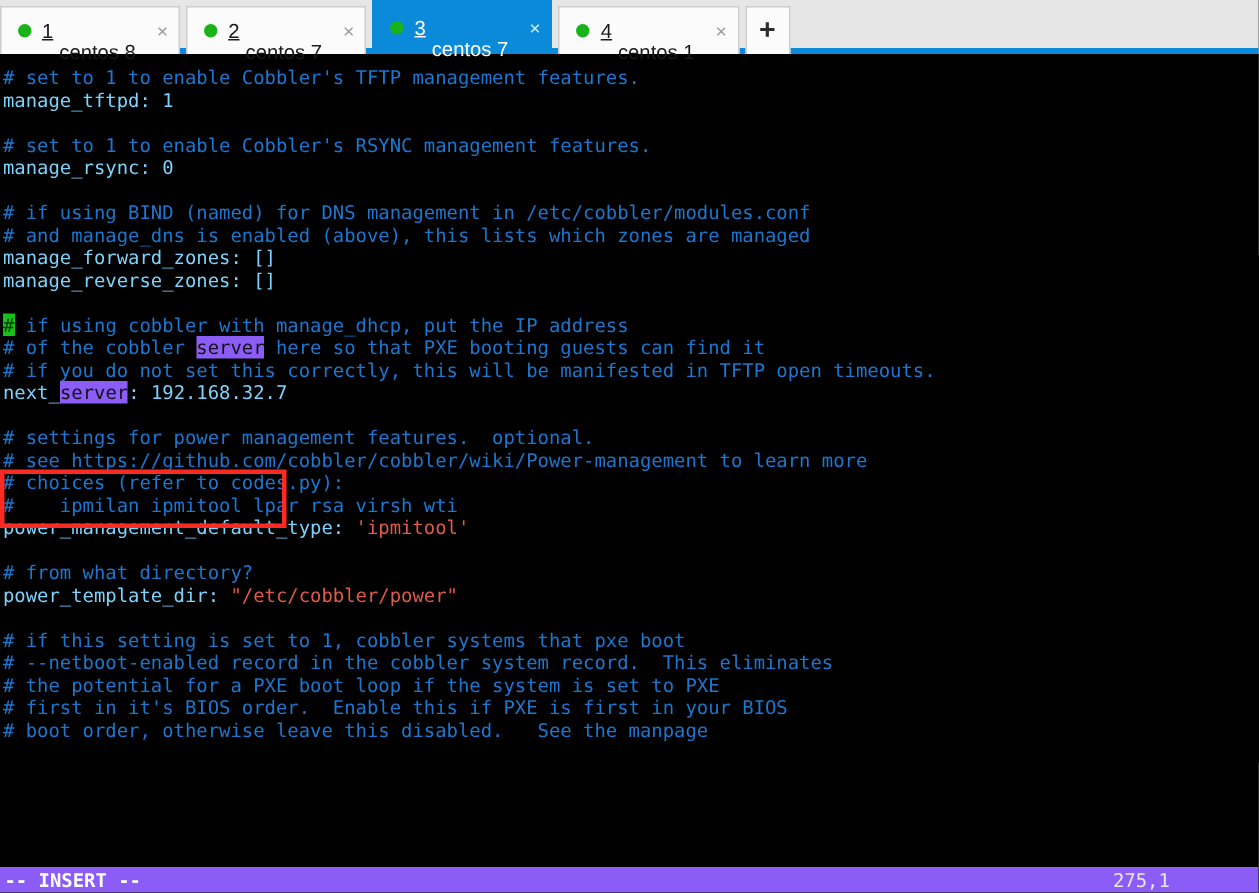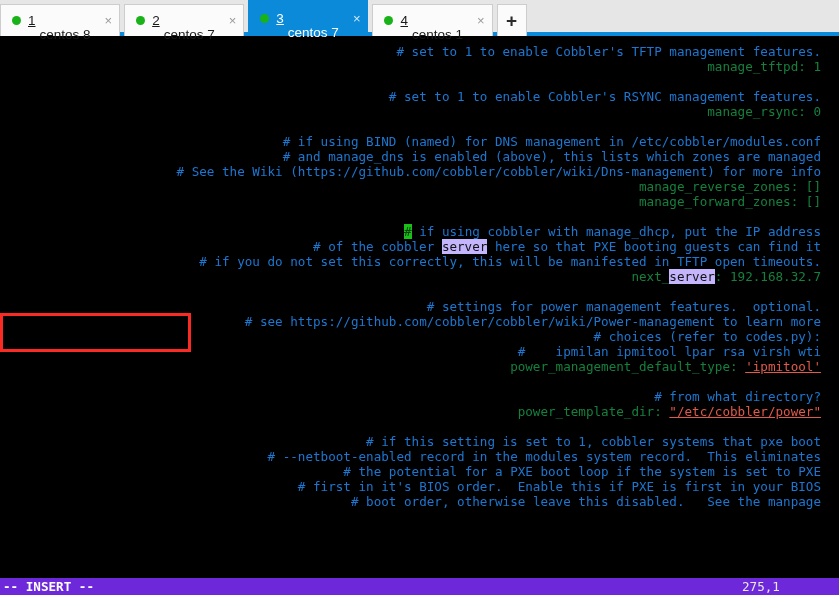--- a/index.html
+++ b/index.html
@@ -108,43 +108,42 @@
 
   
   .terminal {
     position: relative;
     flex: 1 1 auto;
     background: #000000;
     overflow: hidden;
     font-family: "DejaVu Sans Mono", "Liberation Mono", monospace;
     font-size: 12.6px;
     line-height: 15px;
-    padding: 8px 18px 0 2px;
-    box-sizing: border-box;
-    text-align: right;
+    padding: 8px 0 0 2px;
+    box-sizing: border-box;
   }
   .tline {
     height: 15px;
     white-space: pre;
     color: #d8d8d8;
     letter-spacing: 0px;
   }
   .c-comment { color: #1d77d1; }
-  .c-text    { color: #15803d; }
-  .c-string  { color: #e05a4a; text-decoration: underline; }
-  .c-search  { background: #c4b5fd; color: #121212; }
+  .c-text    { color: #7dd3fc; }
+  .c-string  { color: #e05a4a; }
+  .c-search  { background: #8b5cf6; color: #121212; }
   .c-cursor  { background: #18c018; color: #0a3c0a; }
 
   .statusline {
     position: absolute;
     left: 0;
     right: 0;
     bottom: 0;
     height: 17px;
-    background: #6d28d9;
+    background: #8b5cf6;
     font-family: "DejaVu Sans Mono", "Liberation Mono", monospace;
     font-size: 12.6px;
     line-height: 17px;
     color: #ffffff;
   }
   .statusline .mode {
     position: absolute;
     left: 3px;
     top: 0;
     font-weight: bold;
@@ -209,40 +208,39 @@
   <div class="terminal">
     <div id="terminal-lines">
         <div class="tline"><span class="c-comment"># set to 1 to enable Cobbler's TFTP management features.</span></div>
         <div class="tline"><span class="c-text">manage_tftpd: 1</span></div>
         <div class="tline">&nbsp;</div>
         <div class="tline"><span class="c-comment"># set to 1 to enable Cobbler's RSYNC management features.</span></div>
         <div class="tline"><span class="c-text">manage_rsync: 0</span></div>
         <div class="tline">&nbsp;</div>
         <div class="tline"><span class="c-comment"># if using BIND (named) for DNS management in /etc/cobbler/modules.conf</span></div>
         <div class="tline"><span class="c-comment"># and manage_dns is enabled (above), this lists which zones are managed</span></div>
-        <div class="tline"><span class="c-comment"># See the Wiki (https://github.com/cobbler/cobbler/wiki/Dns-management) for more info</span></div>
+        <div class="tline"><span class="c-text">manage_forward_zones: []</span></div>
         <div class="tline"><span class="c-text">manage_reverse_zones: []</span></div>
-        <div class="tline"><span class="c-text">manage_forward_zones: []</span></div>
         <div class="tline">&nbsp;</div>
         <div class="tline"><span class="c-cursor">#</span><span class="c-comment"> if using cobbler with manage_dhcp, put the IP address</span></div>
         <div class="tline"><span class="c-comment"># of the cobbler </span><span class="c-search">server</span><span class="c-comment"> here so that PXE booting guests can find it</span></div>
         <div class="tline"><span class="c-comment"># if you do not set this correctly, this will be manifested in TFTP open timeouts.</span></div>
         <div class="tline"><span class="c-text">next_</span><span class="c-search">server</span><span class="c-text">: 192.168.32.7</span></div>
         <div class="tline">&nbsp;</div>
         <div class="tline"><span class="c-comment"># settings for power management features.  optional.</span></div>
         <div class="tline"><span class="c-comment"># see https://github.com/cobbler/cobbler/wiki/Power-management to learn more</span></div>
         <div class="tline"><span class="c-comment"># choices (refer to codes.py):</span></div>
         <div class="tline"><span class="c-comment">#    ipmilan ipmitool lpar rsa virsh wti</span></div>
         <div class="tline"><span class="c-text">power_management_default_type: </span><span class="c-string">'ipmitool'</span></div>
         <div class="tline">&nbsp;</div>
         <div class="tline"><span class="c-comment"># from what directory?</span></div>
         <div class="tline"><span class="c-text">power_template_dir: </span><span class="c-string">"/etc/cobbler/power"</span></div>
         <div class="tline">&nbsp;</div>
         <div class="tline"><span class="c-comment"># if this setting is set to 1, cobbler systems that pxe boot</span></div>
-        <div class="tline"><span class="c-comment"># --netboot-enabled record in the modules system record.  This eliminates</span></div>
+        <div class="tline"><span class="c-comment"># --netboot-enabled record in the cobbler system record.  This eliminates</span></div>
         <div class="tline"><span class="c-comment"># the potential for a PXE boot loop if the system is set to PXE</span></div>
         <div class="tline"><span class="c-comment"># first in it's BIOS order.  Enable this if PXE is first in your BIOS</span></div>
         <div class="tline"><span class="c-comment"># boot order, otherwise leave this disabled.   See the manpage</span></div>
       </div>
 
     <div class="statusline">
       <span class="mode">-- INSERT --</span>
       <span class="pos">275,1</span>
     </div>
 

